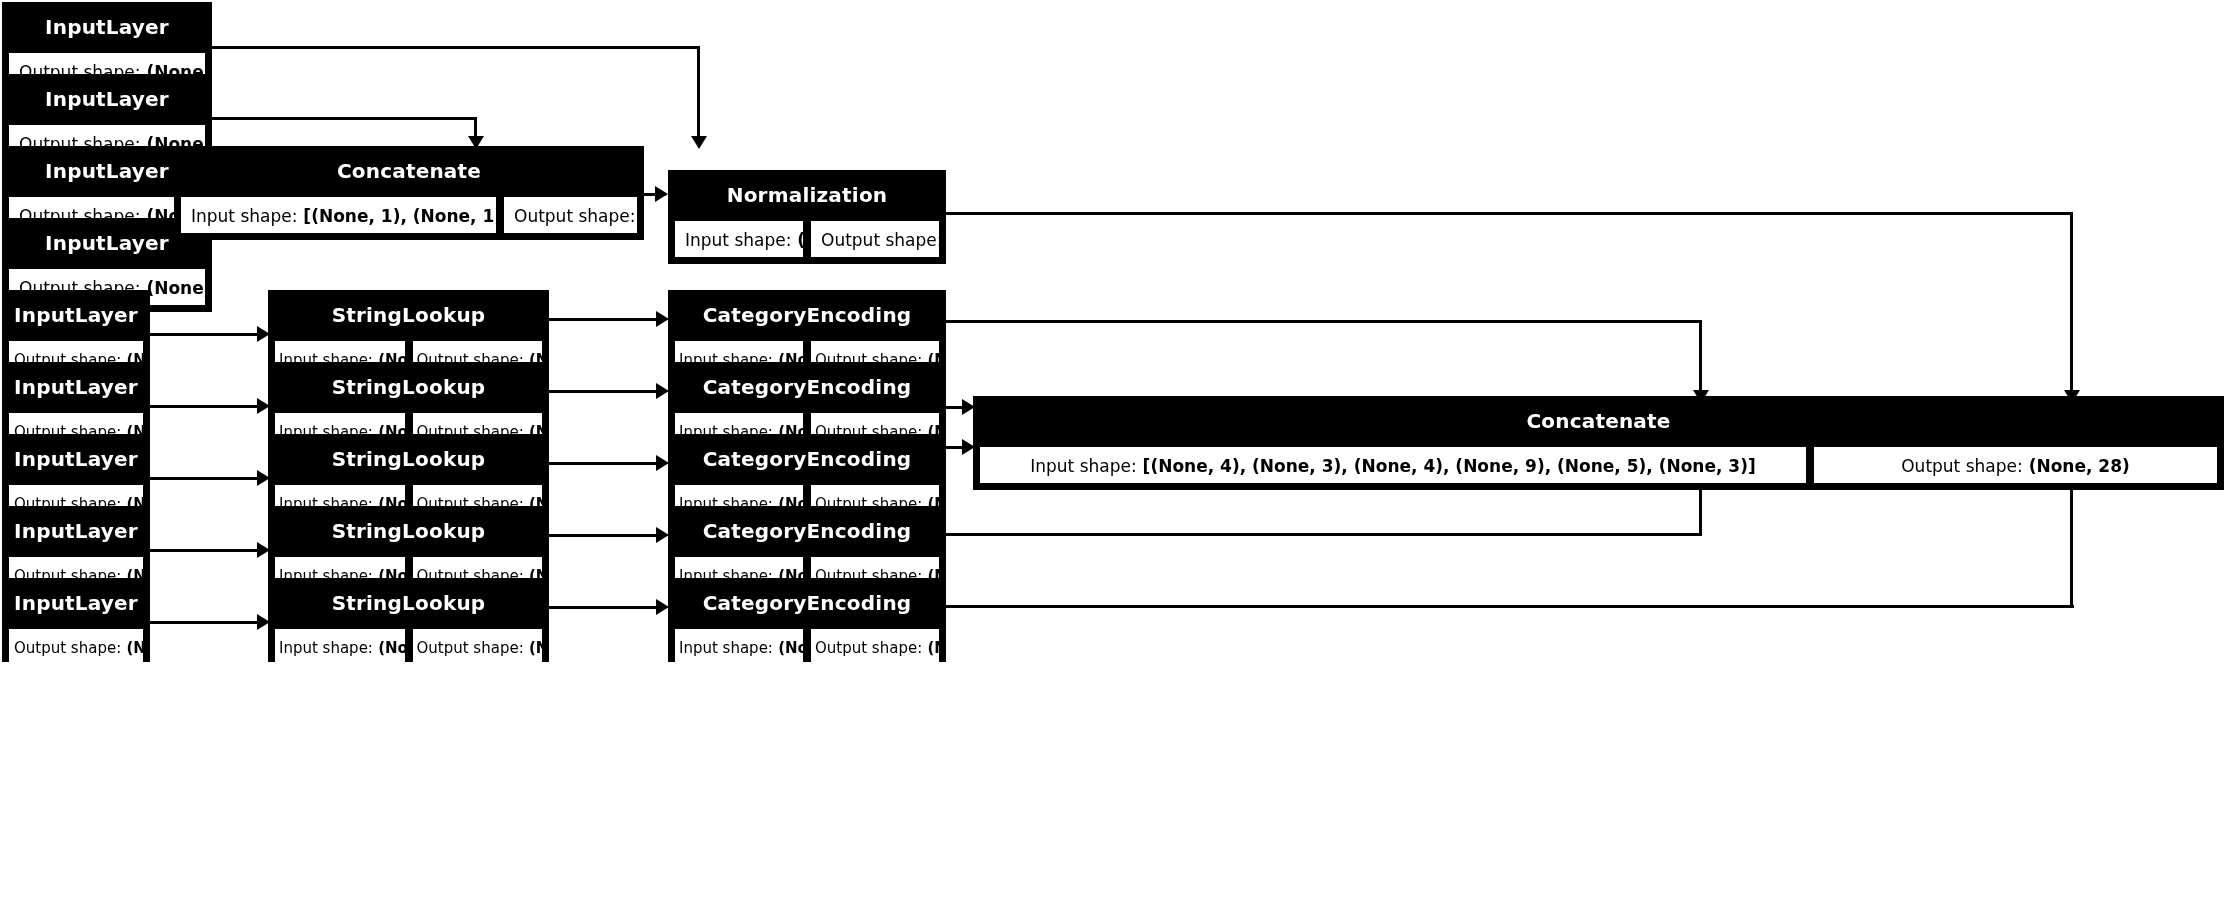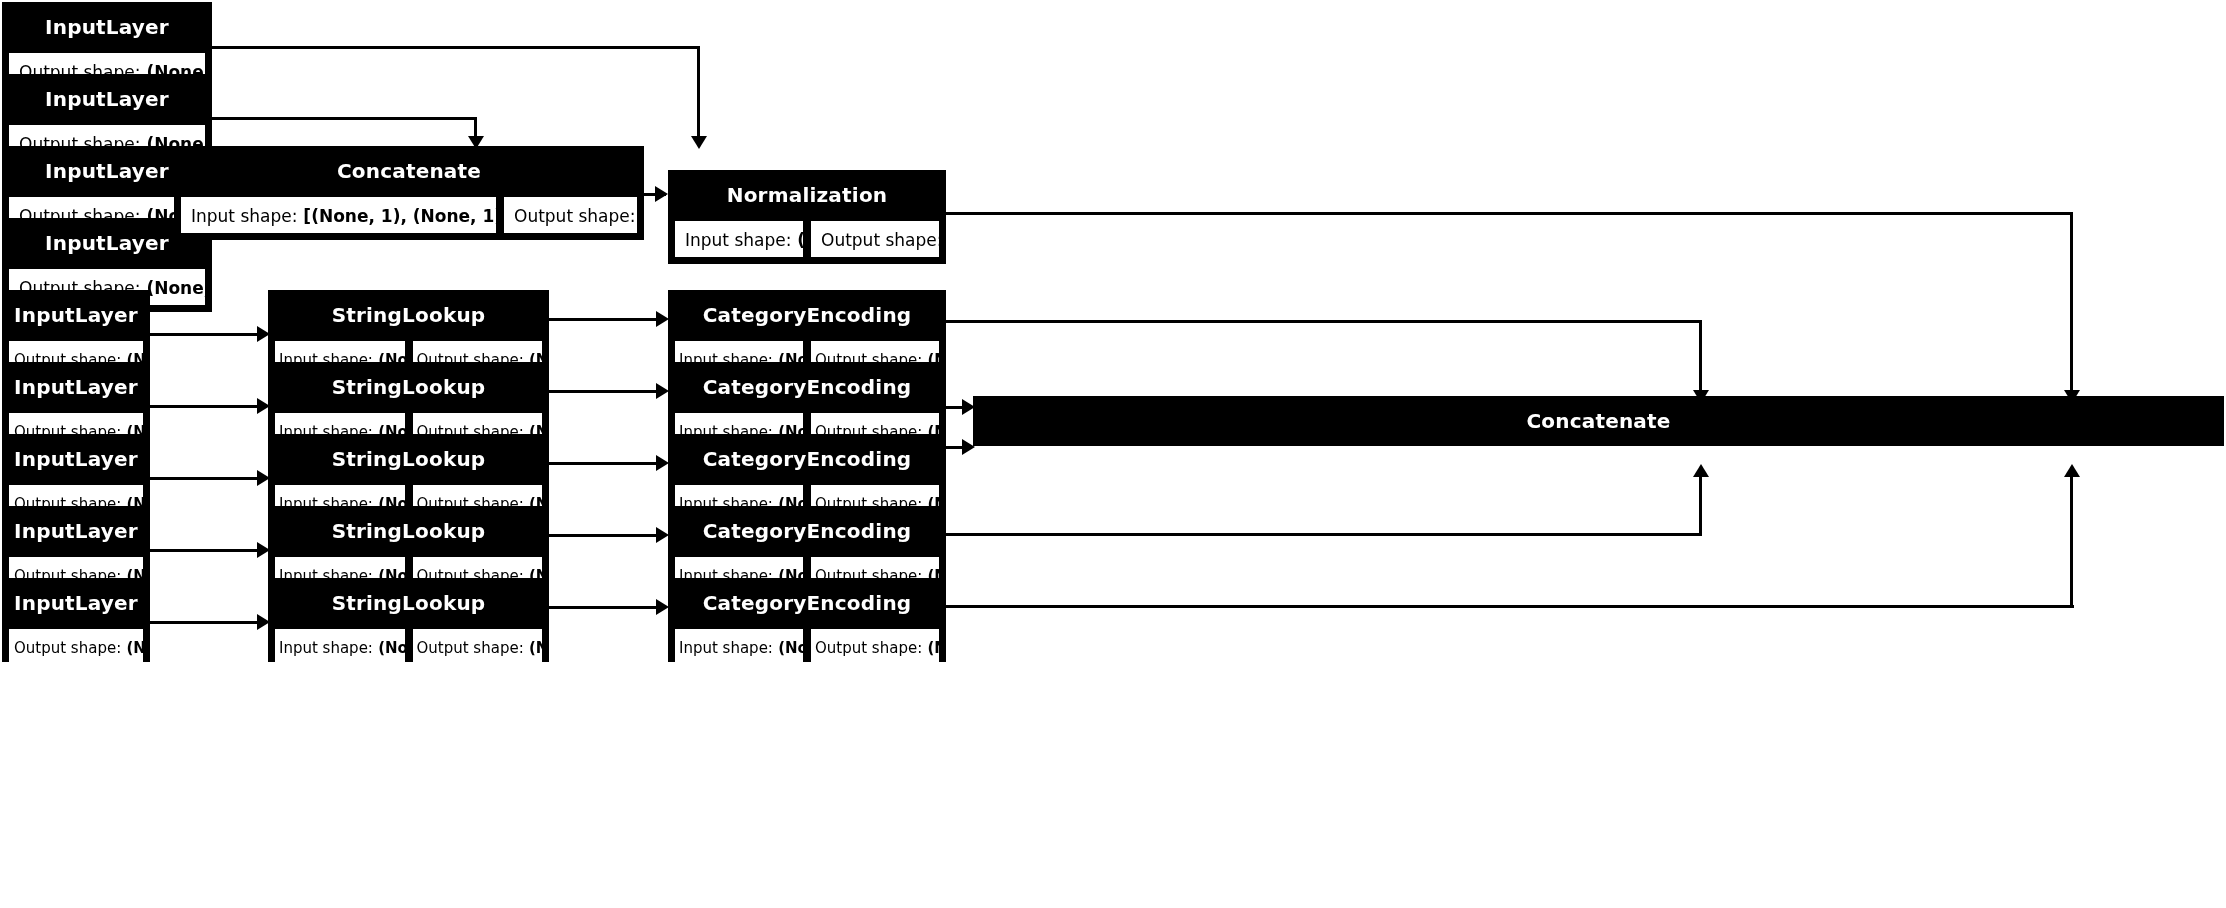--- a/index.html
+++ b/index.html
@@ -246,15 +246,19 @@
   <div class="node" style="left:668px;top:578px;width:278px;">
     <div class="node-title">CategoryEncoding</div>
     <div class="node-shapes">
       <div class="shape-cell" style="flex:1 1 50%;font-size:15px;padding:0 4px;"><span>Input shape:</span><b> (None, 1)</b></div>
       <div class="shape-cell" style="flex:1 1 50%;font-size:15px;padding:0 4px;"><span>Output shape:</span><b> (None, 3)</b></div>
     </div>
   </div>
 
   <div class="node" style="left:973px;top:396px;width:1251px;">
     <div class="node-title">Concatenate</div>
+    <div class="node-shapes">
+      <div class="shape-cell" style="flex:0 0 830px;"><span>Input shape:</span><b> [(None, 4), (None, 3), (None, 4), (None, 9), (None, 5), (None, 3)]</b></div>
+      <div class="shape-cell" style="flex:1 1 auto;"><span>Output shape:</span><b> (None, 28)</b></div>
+    </div>
   </div>
 
 </div>
 
 </body></html>

